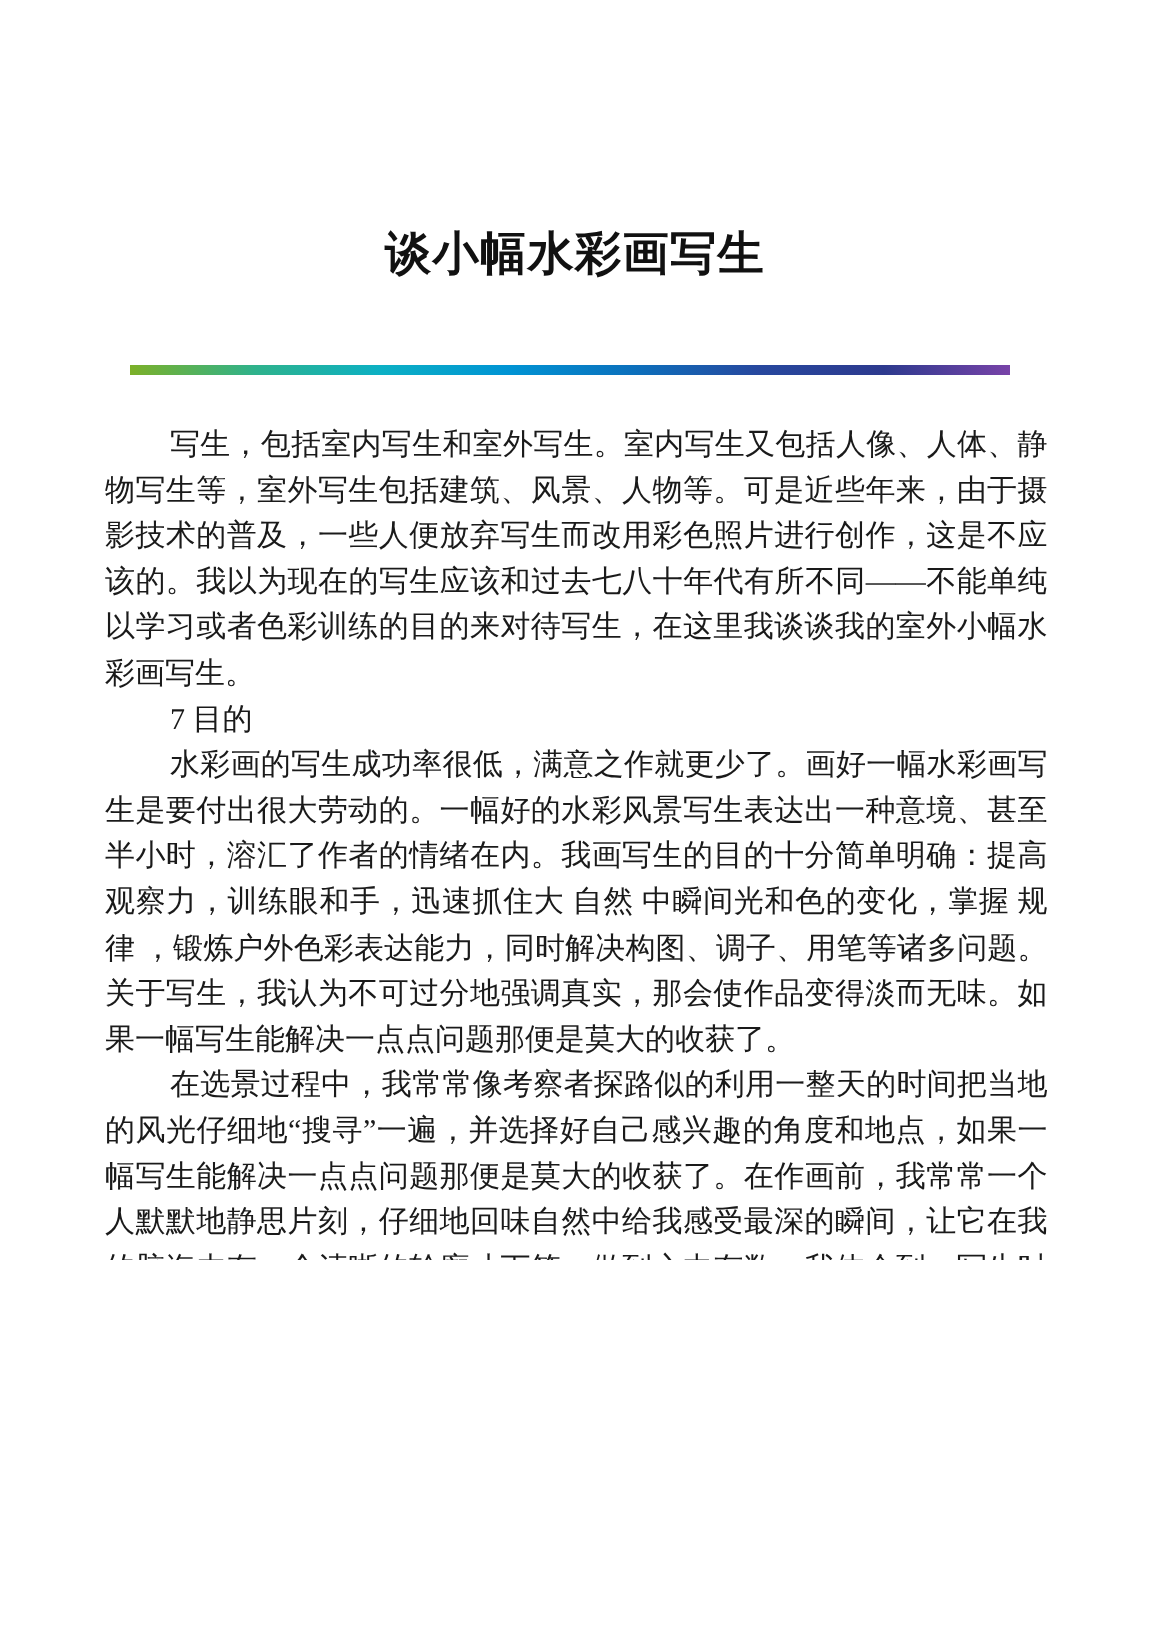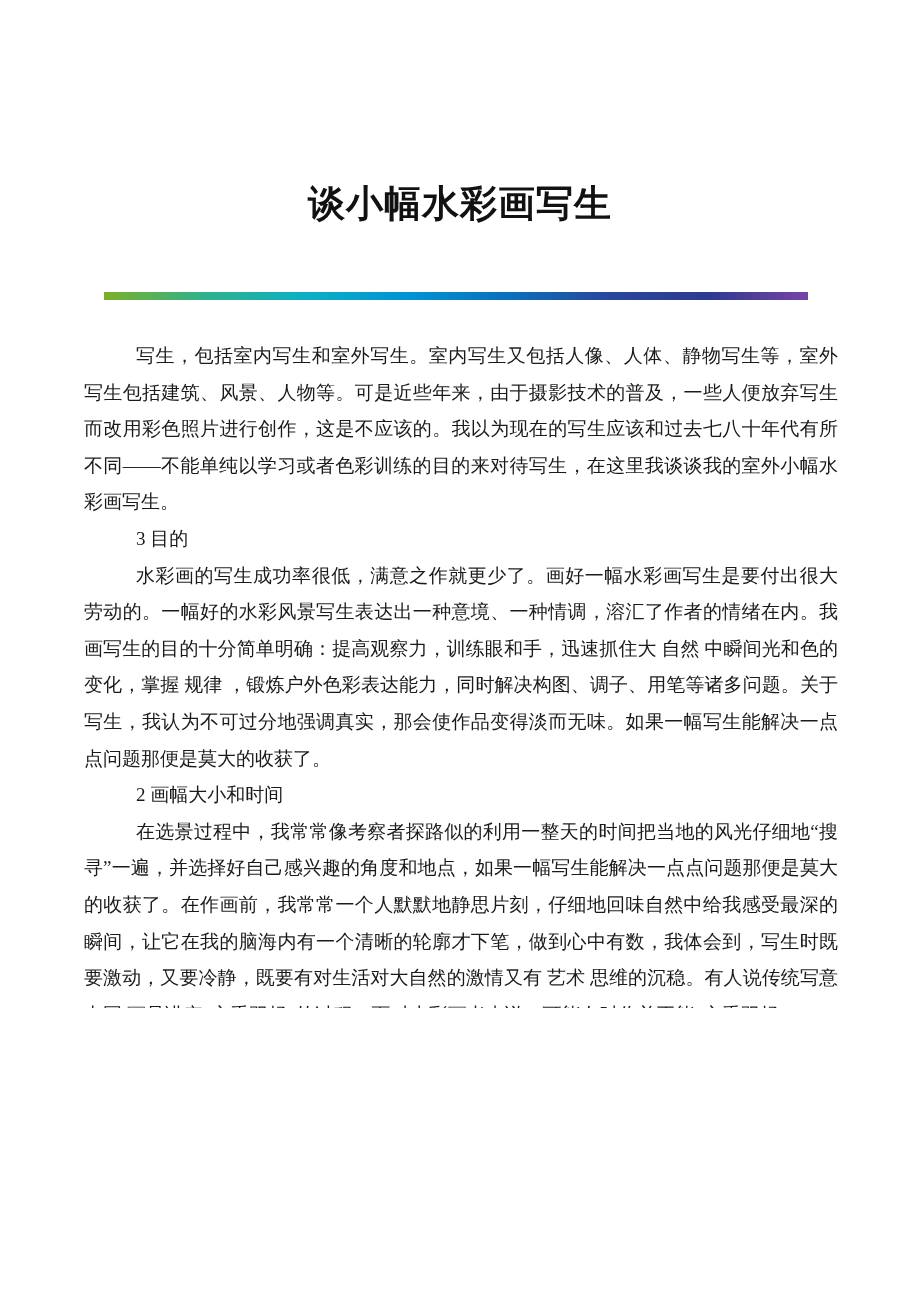--- a/index.html
+++ b/index.html
@@ -39,21 +39,21 @@
     width: 704px;
     height: 8px;
     
     background: linear-gradient(to right, #7cb028, #2eb28c, #0cb0c4, #0094d4, #0c70bc, #27489e, #2d3a8e, #7843a8);
   }
   .doc-body {
     position: absolute;
     left: 84px;
     top: 338px;
     width: 754px;
-    font-size: 19px;
+    font-size: 24px;
     line-height: 36.6px;
     text-align: justify;
     text-justify: inter-ideograph;
     word-break: break-all;
   }
   .para {
     margin: 0;
     text-indent: 52px;
   }
 </style>
@@ -61,19 +61,18 @@
 <body>
 
 <div class="page">
 
   <h1 class="doc-title">谈小幅水彩画写生</h1>
 
   <div class="divider" style="background: linear-gradient(to right, rgb(124, 176, 40), rgb(46, 178, 140), rgb(12, 176, 196), rgb(0, 148, 212), rgb(12, 112, 188), rgb(39, 72, 158), rgb(45, 58, 142), rgb(120, 67, 168));"></div>
 
   <div class="doc-body">
     <p class="para">写生，包括室内写生和室外写生。室内写生又包括人像、人体、静物写生等，室外写生包括建筑、风景、人物等。可是近些年来，由于摄影技术的普及，一些人便放弃写生而改用彩色照片进行创作，这是不应该的。我以为现在的写生应该和过去七八十年代有所不同——不能单纯以学习或者色彩训练的目的来对待写生，在这里我谈谈我的室外小幅水彩画写生。</p>
-    <p class="para">3 目的</p>
-    <p class="para">水彩画的写生成功率很低，满意之作就更少了。画好一幅水彩画写生是要付出很大劳动的。一幅好的水彩风景写生表达出一种意境、一种情调，溶汇了作者的情绪在内。我画写生的目的十分简单明确：提高观察力，训练眼和手，迅速抓住大 自然 中瞬间光和色的变化，掌握 规律 ，锻炼户外色彩表达能力，同时解决构图、调子、用笔等诸多问题。关于写生，我认为不可过分地强调真实，那会使作品变得淡而无味。如果一幅写生能解决一点点问题那便是莫大的收获了。</p>
-    <p class="para">2 画幅大小和时间</p>
+    <p class="para">7 目的</p>
+    <p class="para">水彩画的写生成功率很低，满意之作就更少了。画好一幅水彩画写生是要付出很大劳动的。一幅好的水彩风景写生表达出一种意境、甚至半小时，溶汇了作者的情绪在内。我画写生的目的十分简单明确：提高观察力，训练眼和手，迅速抓住大 自然 中瞬间光和色的变化，掌握 规律 ，锻炼户外色彩表达能力，同时解决构图、调子、用笔等诸多问题。关于写生，我认为不可过分地强调真实，那会使作品变得淡而无味。如果一幅写生能解决一点点问题那便是莫大的收获了。</p>
     <p class="para">在选景过程中，我常常像考察者探路似的利用一整天的时间把当地的风光仔细地“搜寻”一遍，并选择好自己感兴趣的角度和地点，如果一幅写生能解决一点点问题那便是莫大的收获了。在作画前，我常常一个人默默地静思片刻，仔细地回味自然中给我感受最深的瞬间，让它在我的脑海内有一个清晰的轮廓才下笔，做到心中有数，我体会到，写生时既要激动，又要冷静，既要有对生活对大自然的激情又有 艺术 思维的沉稳。有人说传统写意 中国 画是讲究“心手双畅”的过程，而对水彩画者来说，可能有时你并不能“心手双畅”</p>
   </div>
 
 </div>
 
 </body></html>

